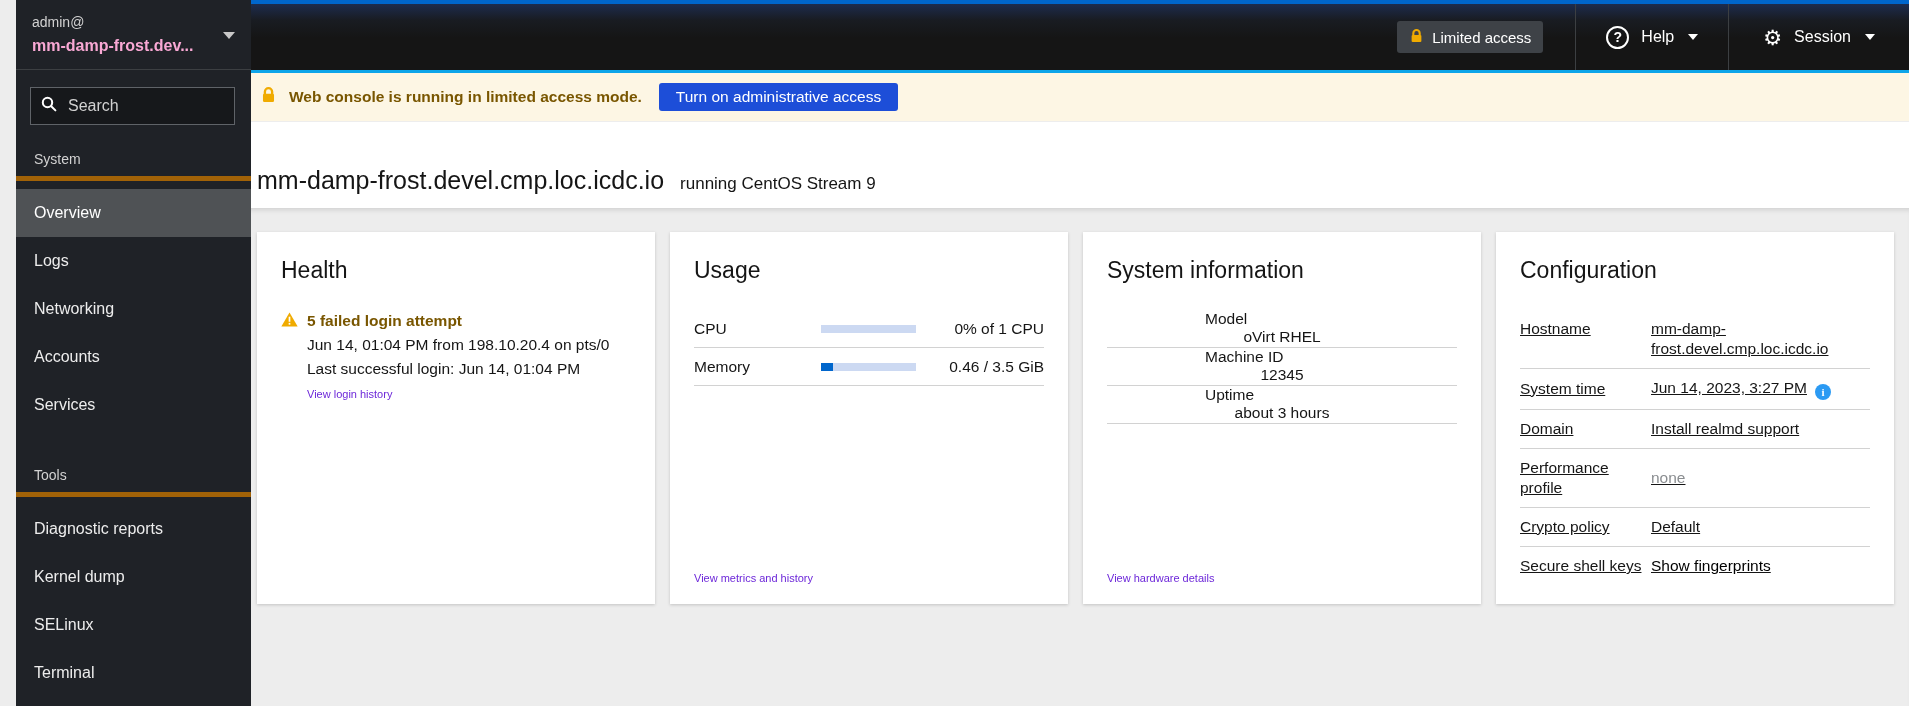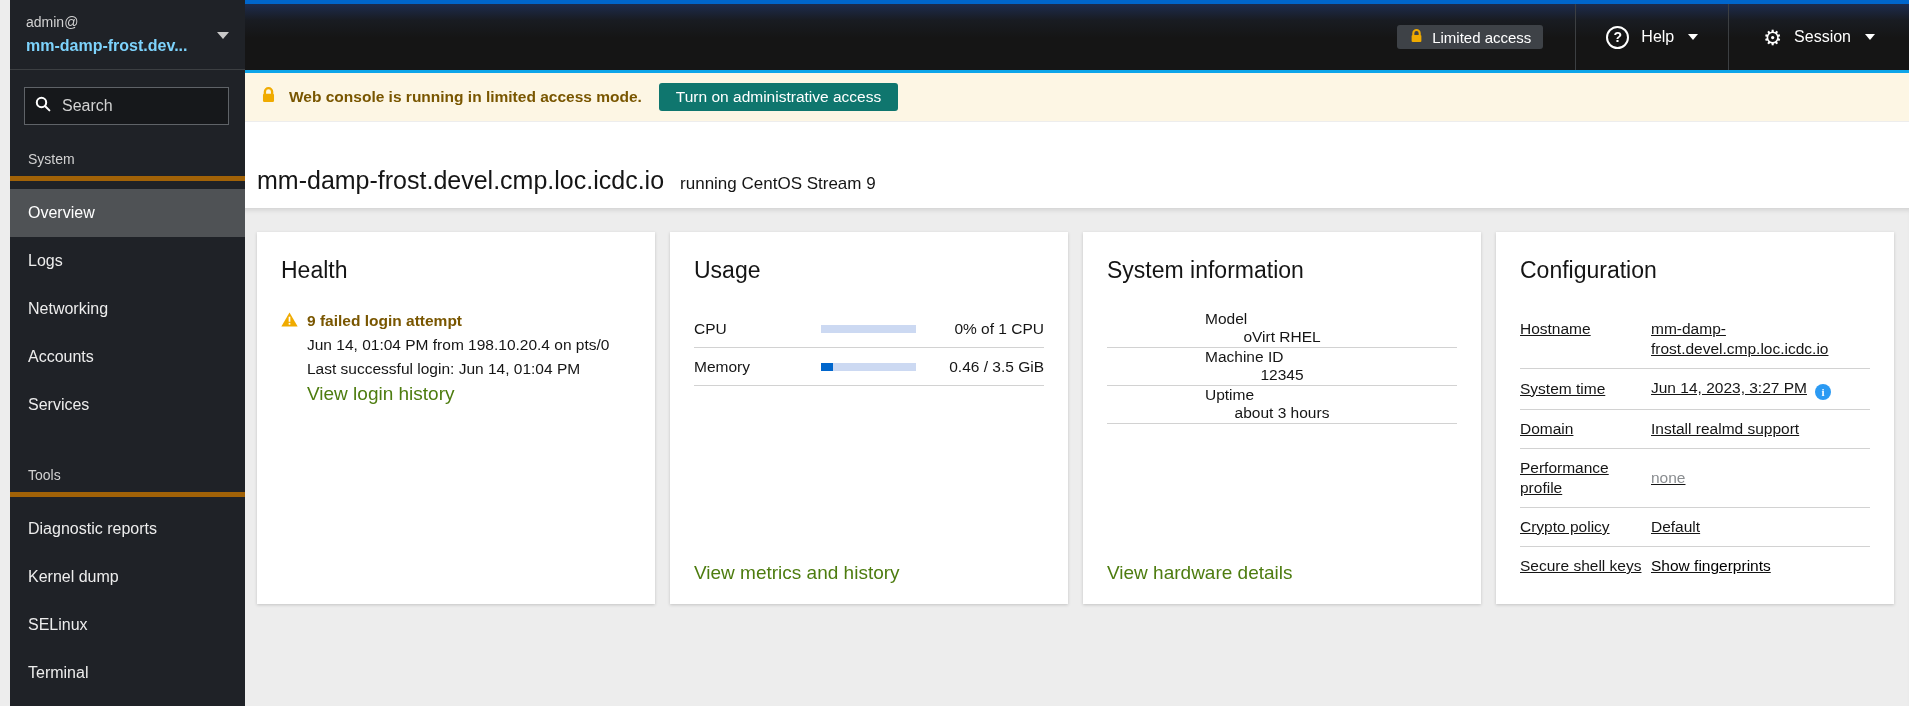--- a/index.html
+++ b/index.html
@@ -2,69 +2,69 @@
 <html><head>
 <meta charset="utf-8">
 <style>
   * { box-sizing: border-box; }
   html,body { margin:0; padding:0; }
   body {
     width:1909px; height:706px; position:relative; overflow:hidden;
     font-family:"Liberation Sans", sans-serif; background:#ededed; color:#151515;
   }
   
-  .sidebar { position:absolute; left:10px; top:0; width:235px; height:706px; background:#1f2227; z-index:6; }
+  .sidebar { position:absolute; left:16px; top:0; width:235px; height:706px; background:#1f2227; z-index:6; }
   .brand { height:70px; padding:12px 16px 0 16px; border-bottom:1px solid #3c3f42; position:relative; cursor:pointer; }
   .brand-user { font-size:14px; color:#d2d2d2; line-height:20px; }
-  .brand-host { font-size:16px; font-weight:bold; color:#7dd3fc; line-height:22px; margin-top:3px; white-space:nowrap; }
+  .brand-host { font-size:16px; font-weight:bold; color:#f9a8d4; line-height:22px; margin-top:3px; white-space:nowrap; }
   .brand-caret { position:absolute; right:16px; top:32px; width:0; height:0;
     border-left:6px solid transparent; border-right:6px solid transparent; border-top:7px solid #c8c8c8; }
   .search-wrap { padding:17px 16px 16px 14px; }
   .search-box { height:38px; background:#16181b; border:1px solid #5f6368; display:flex; align-items:center; padding:0 10px; gap:9px; }
   .search-box input { flex:1; background:transparent; border:none; outline:none; color:#e8e8e8; font-size:16px; font-family:inherit; }
   .search-box input::placeholder { color:#d2d2d2; opacity:1; }
   .nav-section-title { font-size:14px; color:#d2d2d2; padding:10px 18px 9px 18px; border-bottom:5px solid #a16207; }
   .nav-items { padding-top:8px; }
   .nav-item { display:block; height:48px; line-height:48px; padding:0 18px; font-size:16px; color:#ededed; cursor:pointer; text-decoration:none; }
   .nav-item.active { background:#4f5255; color:#fff; }
   .nav-section.second { margin-top:28px; }
   
   .masthead { position:absolute; left:235px; top:0; width:1674px; height:70px;
     border-top:4px solid #0066cc;
     background:linear-gradient(180deg,#1d2c4e 0px,#191c22 16px,#151515 34px);
     display:flex; align-items:center; justify-content:flex-end; z-index:5; }
-  .limited-btn { height:24px; background:#3e4247; color:#fff; border:none; border-radius:3px;
+  .limited-btn { height:32px; background:#3e4247; color:#fff; border:none; border-radius:3px;
     display:flex; align-items:center; gap:8px; padding:0 12px; font-size:15px; font-family:inherit;
     margin-right:32px; cursor:pointer; }
   .m-group { align-self:stretch; border-left:1px solid #3c3f42; display:flex; align-items:center; color:#fff; cursor:pointer; }
   .m-group.help { padding:0 30px; gap:12px; font-size:16px; }
   .m-group.session { padding:0 34px; gap:12px; font-size:16px; }
   .help-icon { width:23px; height:23px; border:2px solid #fff; border-radius:50%;
     display:flex; align-items:center; justify-content:center; font-size:14px; font-weight:bold; color:#fff; }
   .gear-icon { font-size:21px; line-height:21px; color:#fff; }
   .caret-down { width:0; height:0; border-left:5px solid transparent; border-right:5px solid transparent; border-top:6px solid #fff; margin-left:2px; }
   
   .banner { position:absolute; left:235px; top:70px; width:1674px; height:51px; background:#fdf6e4;
     border-top:3px solid #0ea5e9; display:flex; align-items:center; z-index:4; }
   .banner .lock-svg { margin-left:25px; }
   .banner-text { margin-left:12px; font-size:15.5px; font-weight:bold; color:#795600; }
-  .banner-btn { margin-left:17px; height:28px; background:#0f766e; color:#fff; border:none; border-radius:3px;
+  .banner-btn { margin-left:17px; height:28px; background:#1d4ed8; color:#fff; border:none; border-radius:3px;
     padding:0 17px; font-size:15.5px; font-family:inherit; cursor:pointer; }
   
   .page-header { position:absolute; left:235px; top:122px; width:1674px; height:86px; background:#fff;
     display:flex; align-items:baseline; padding:44px 0 0 22px; }
   .hostname { font-size:25px; color:#151515; }
   .host-sub { font-size:17px; color:#151515; margin-left:16px; }
   
   .content { position:absolute; left:235px; top:208px; width:1674px; height:498px; background:#ededed;
     box-shadow:inset 0 5px 5px -3px rgba(0,0,0,.12); }
   .cards { display:flex; gap:15px; padding:24px 0 0 22px; }
   .card { width:398px; height:372px; background:#fff; box-shadow:0 1px 3px rgba(3,3,3,.18); padding:24px; position:relative; }
   .card-title { font-size:23px; font-weight:400; color:#151515; line-height:28px; }
-  .card-link { color:#4d7c0f; font-size:19px; text-decoration:none; cursor:pointer; }
+  .card-link { color:#6d28d9; font-size:11px; text-decoration:none; cursor:pointer; }
   .card-link-bottom { position:absolute; left:24px; bottom:20px; }
   
   .health-alert { display:flex; gap:9px; margin-top:25px; }
   .warn-svg { flex:none; margin-top:3px; }
   .alert-title { font-size:15.5px; font-weight:bold; color:#795600; line-height:24px; }
   .alert-line { font-size:15.5px; color:#151515; line-height:24px; }
   .alert-body .card-link { display:inline-block; margin-top:1px; line-height:24px; }
   
   .usage-rows { margin-top:26px; }
   .usage-row { display:flex; align-items:center; height:38px; border-bottom:1px solid #d2d2d2; }
@@ -177,21 +177,21 @@
       <div class="card-title">Health</div>
       <div class="health-alert">
         <span class="warn-svg">
           <svg width="17" height="15" viewBox="0 0 18 16">
               <path d="M9 0.6 L17.7 15.4 H0.3 Z" fill="#f0ab00"></path>
               <rect x="8.1" y="5" width="1.8" height="5.4" fill="#fff"></rect>
               <rect x="8.1" y="11.6" width="1.8" height="1.9" fill="#fff"></rect>
             </svg>
         </span>
         <div class="alert-body">
-          <div class="alert-title">9 failed login attempt</div>
+          <div class="alert-title">5 failed login attempt</div>
           <div class="alert-line">Jun 14, 01:04 PM from 198.10.20.4 on pts/0</div>
           <div class="alert-line">Last successful login: Jun 14, 01:04 PM</div>
           <a class="card-link">View login history</a>
         </div>
       </div>
     </div>
 
     <div class="card">
       <div class="card-title">Usage</div>
       <div class="usage-rows">

